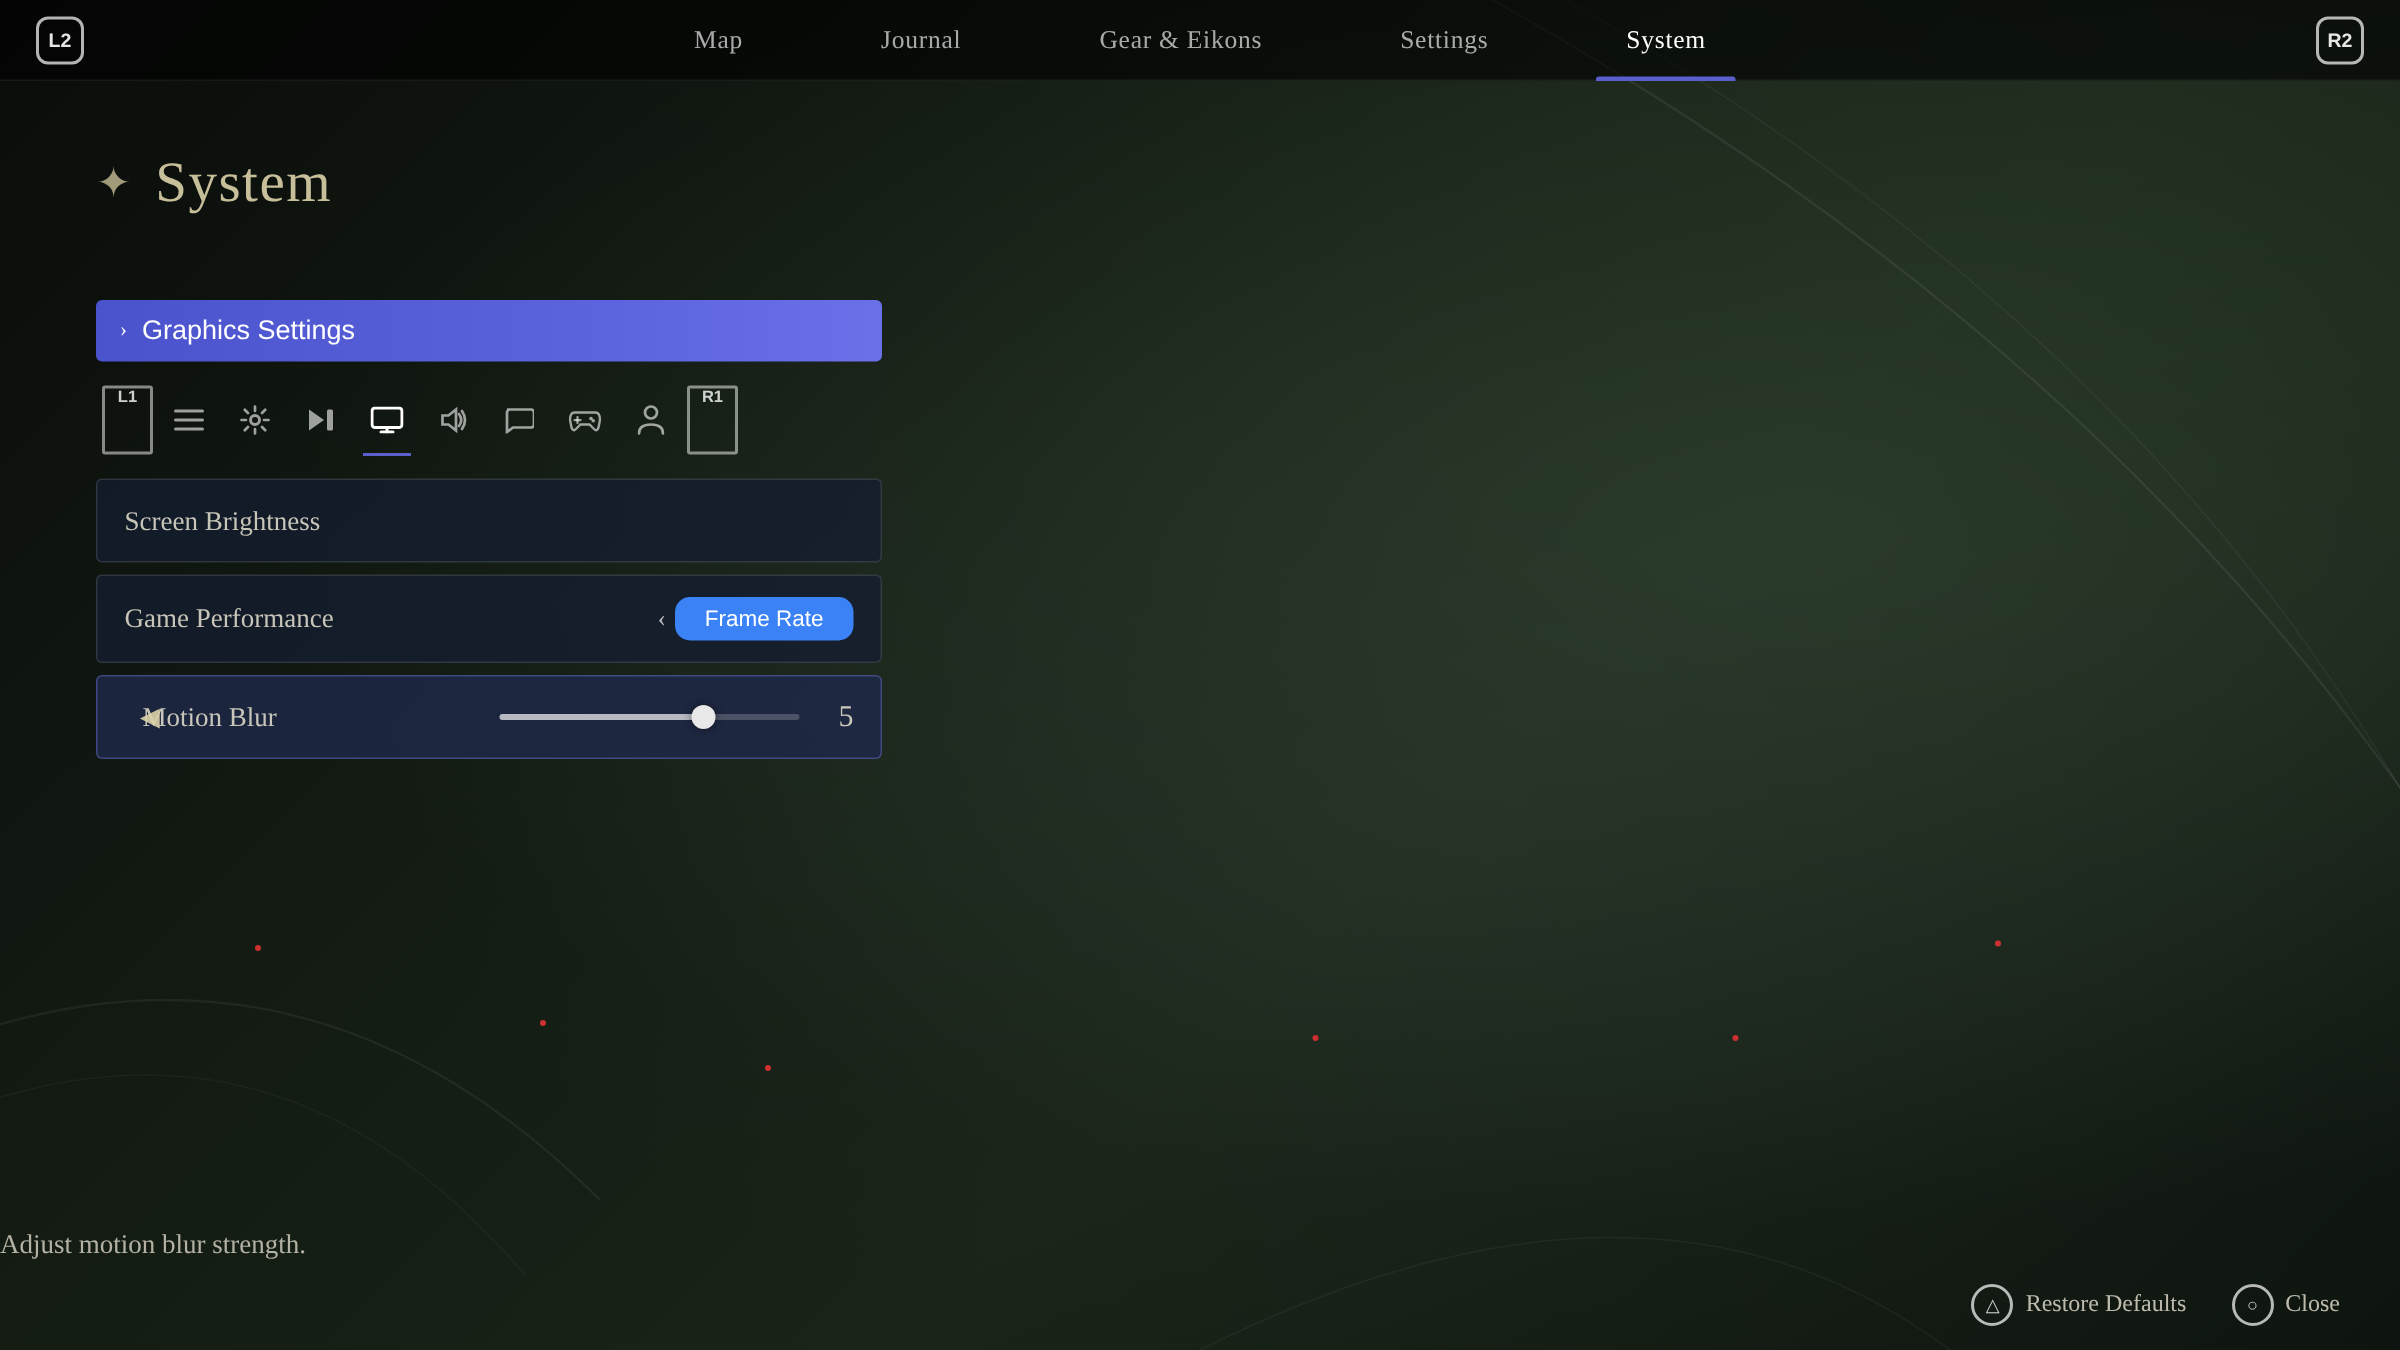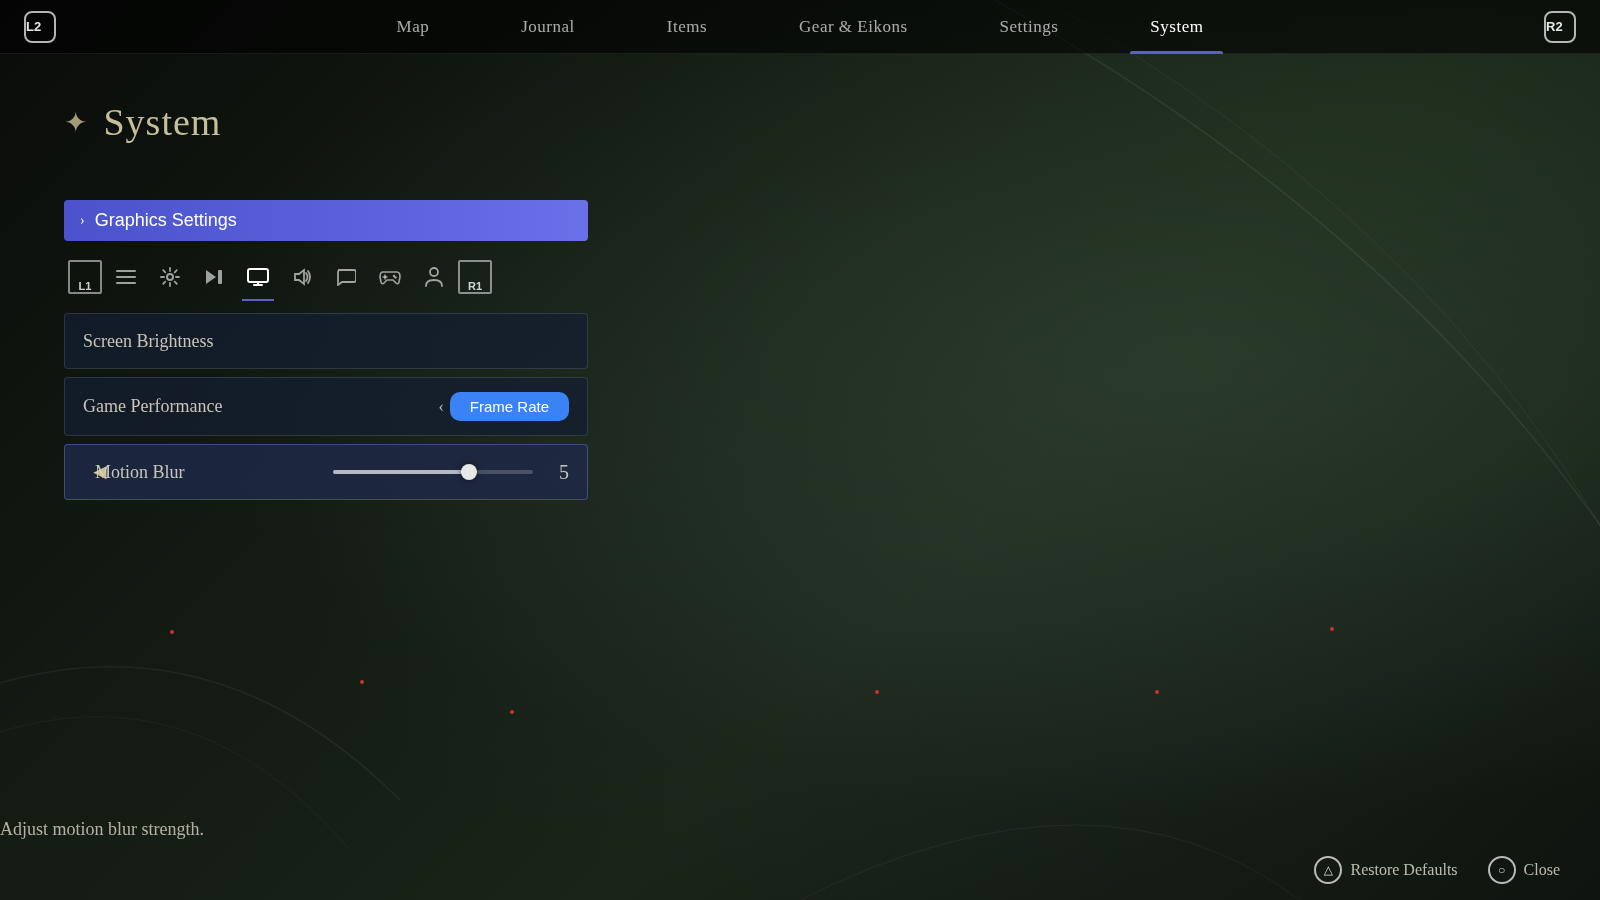--- a/index.html
+++ b/index.html
@@ -64,21 +64,21 @@
       height: 54px;
     }
 
     .btn-badge {
       width: 32px;
       height: 32px;
       border: 2px solid rgba(255,255,255,0.7);
       border-radius: 8px;
       display: flex;
       align-items: center;
-      justify-content: flex-start;
+      justify-content: center;
       font-size: 13px;
       color: rgba(255,255,255,0.9);
       font-family: sans-serif;
       font-weight: bold;
     }
 
     .nav-tab {
       padding: 0 40px;
       height: 54px;
       display: flex;
@@ -193,25 +193,25 @@
       position: absolute;
       bottom: -4px;
       left: 4px;
       right: 4px;
       height: 2px;
       background: #5a5fcc;
     }
 
     .icon-edge-btn {
       width: 34px;
-      height: 34px;
+      height: 46px;
       border: 2px solid rgba(255,255,255,0.5);
       border-radius: 2px;
       display: flex;
-      align-items: flex-end;
+      align-items: flex-start;
       justify-content: center;
       font-size: 11px;
       color: rgba(255,255,255,0.8);
       font-family: sans-serif;
       font-weight: bold;
       cursor: pointer;
     }
 
     
     .settings-row {
@@ -416,23 +416,20 @@
       <span>L2</span>
     </div>
   </div>
 
   <div class="nav-items">
     <div class="nav-tab">
       <span>Map</span>
     </div>
     <div class="nav-tab">
       <span>Journal</span>
-    </div>
-    <div class="nav-tab">
-      <span>Items</span>
     </div>
     <div class="nav-tab">
       <span>Gear &amp; Eikons</span>
     </div>
     <div class="nav-tab">
       <span>Settings</span>
     </div>
     <div class="nav-tab active">
       <span>System</span>
     </div>

